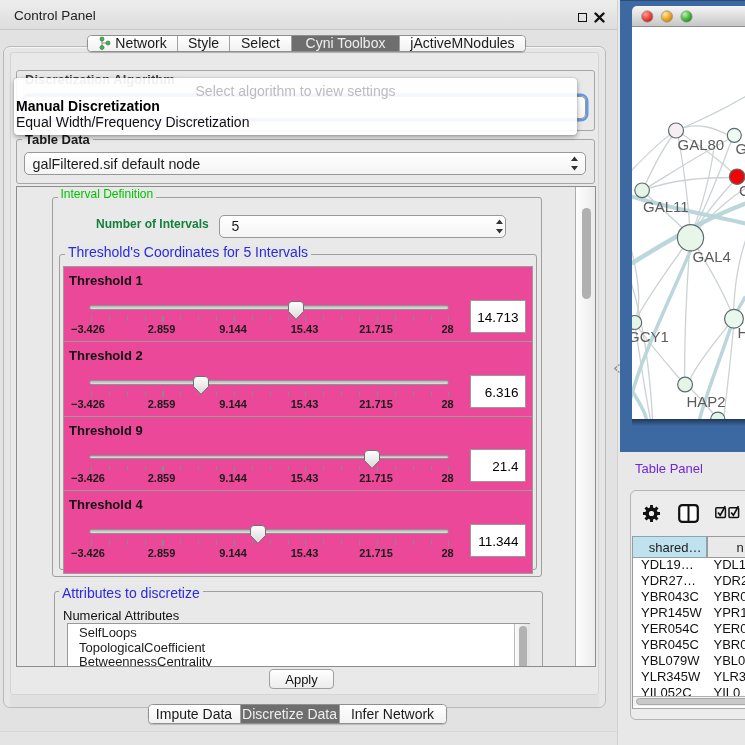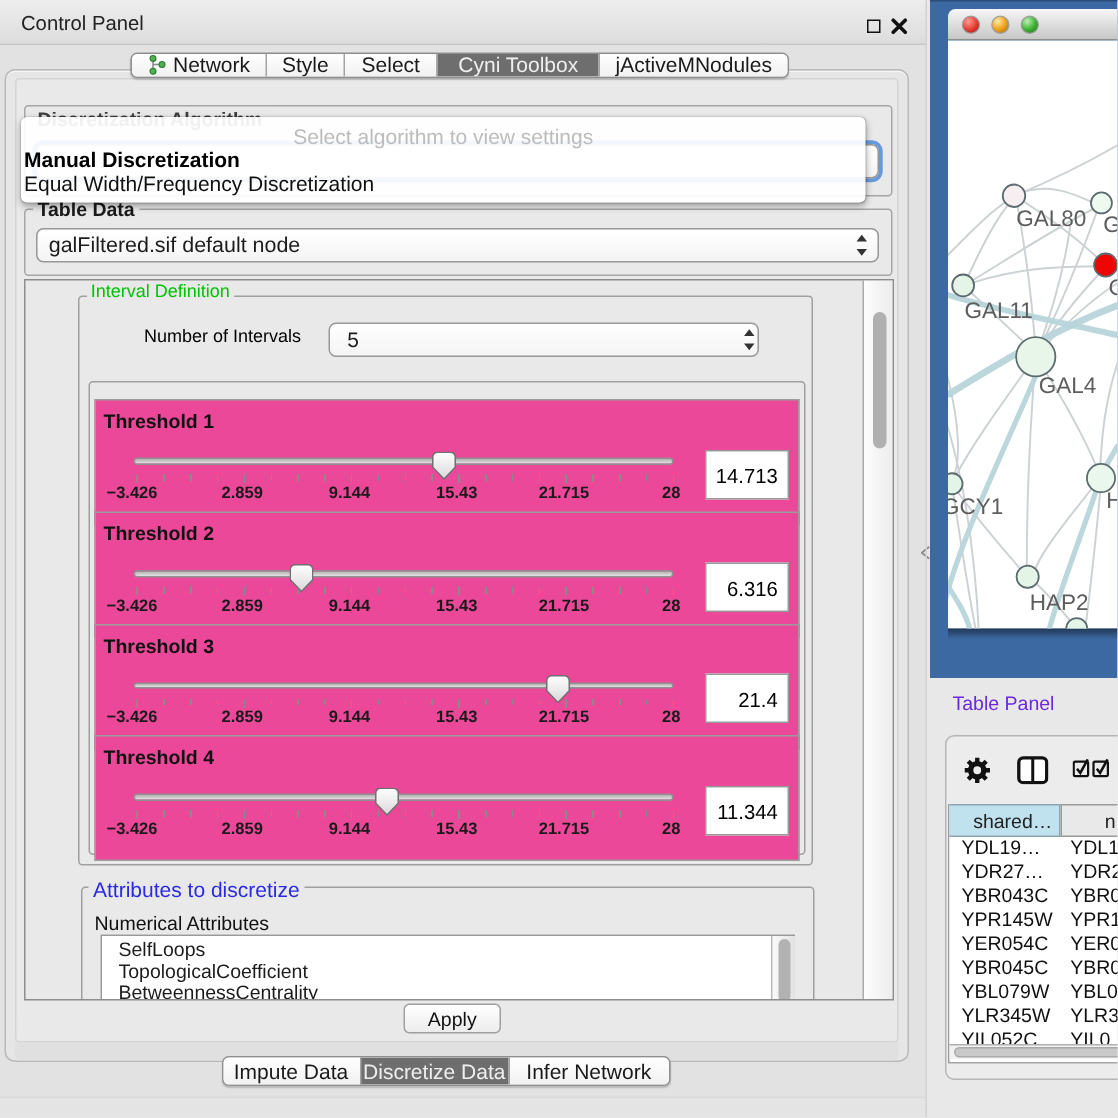--- a/index.html
+++ b/index.html
@@ -62,28 +62,29 @@
 <div style="width:52px">Style</div>
 <div style="width:62px">Select</div>
 <div class="on" style="width:108px">Cyni Toolbox</div>
 <div style="width:126px">jActiveMNodules</div>
 </div>
 
 <div class="a" id="sp" style="left:15.5px;top:185.5px;width:580.5px;height:481.5px;border:1px solid #8d8d8d;background:#e9e9e9;overflow:hidden">
 
 <div class="grp" style="left:35.5px;top:10px;width:490px;height:380px;border-color:#9f9f9f"></div>
 <div class="gt" style="left:41px;top:1.7px;font-size:12px;color:#00c300">Interval Definition</div>
-<div class="t" style="left:79.5px;top:31.3px;font-size:12px;font-weight:normal;color:#000000">Number of Intervals</div>
+<div class="t" style="left:79.5px;top:31.3px;font-size:12px;font-weight:bold;color:#15803d">Number of Intervals</div>
 <div class="combo" style="left:202.5px;top:28.5px;width:287px;height:23px"></div>
 <div class="t" style="left:215px;top:32.7px;font-size:14px">5</div>
 <svg class="a" style="left:478px;top:32.5px" width="9" height="15" viewBox="0 0 9 15">
       <path d="M4.5 0.5 L8 5 H1 Z M4.5 14.5 L1 10 H8 Z" fill="#333"></path>
     </svg>
 
 <div class="grp" style="left:42.5px;top:67px;width:478px;height:316px;border-color:#9f9f9f"></div>
+<div class="gt" style="left:48.5px;top:58.3px;font-size:14px;color:#2a2ae0">Threshold's Coordinates for 5 Intervals</div>
 
 <div class="thr" style="left:46.5px;top:79.8px">
  <div class="lb">Threshold 1</div>
       <div class="trk"></div>
       <div class="tkm"></div>
       <div class="tkM"></div>
  <div class="tl" style="left:24px">−3.426</div>
       <div class="tl" style="left:97.5px">2.859</div>
       <div class="tl" style="left:169px">9.144</div>
       <div class="tl" style="left:240.5px">15.43</div>
@@ -110,21 +111,21 @@
       <div class="tl" style="left:169px">9.144</div>
       <div class="tl" style="left:240.5px">15.43</div>
       <div class="tl" style="left:312px">21.715</div>
       <div class="tl" style="left:383.5px">28</div>
  <svg class="th" style="left:128.8px" width="16" height="19" viewBox="0 0 16 19">
         <path d="M4 .5 H12 Q15.5 .5 15.5 4 V10.5 L8 18.3 L.5 10.5 V4 Q.5 .5 4 .5 Z" fill="url(#thg)" stroke="#707070"></path>
       </svg>
  <div class="val">6.316</div>
 </div>
 <div class="thr" style="left:46.5px;top:229.3px">
- <div class="lb">Threshold 3</div>
+ <div class="lb">Threshold 9</div>
       <div class="trk"></div>
       <div class="tkm"></div>
       <div class="tkM"></div>
  <div class="tl" style="left:24px">−3.426</div>
       <div class="tl" style="left:97.5px">2.859</div>
       <div class="tl" style="left:169px">9.144</div>
       <div class="tl" style="left:240.5px">15.43</div>
       <div class="tl" style="left:312px">21.715</div>
       <div class="tl" style="left:383.5px">28</div>
  <svg class="th" style="left:300.4px" width="16" height="19" viewBox="0 0 16 19">

